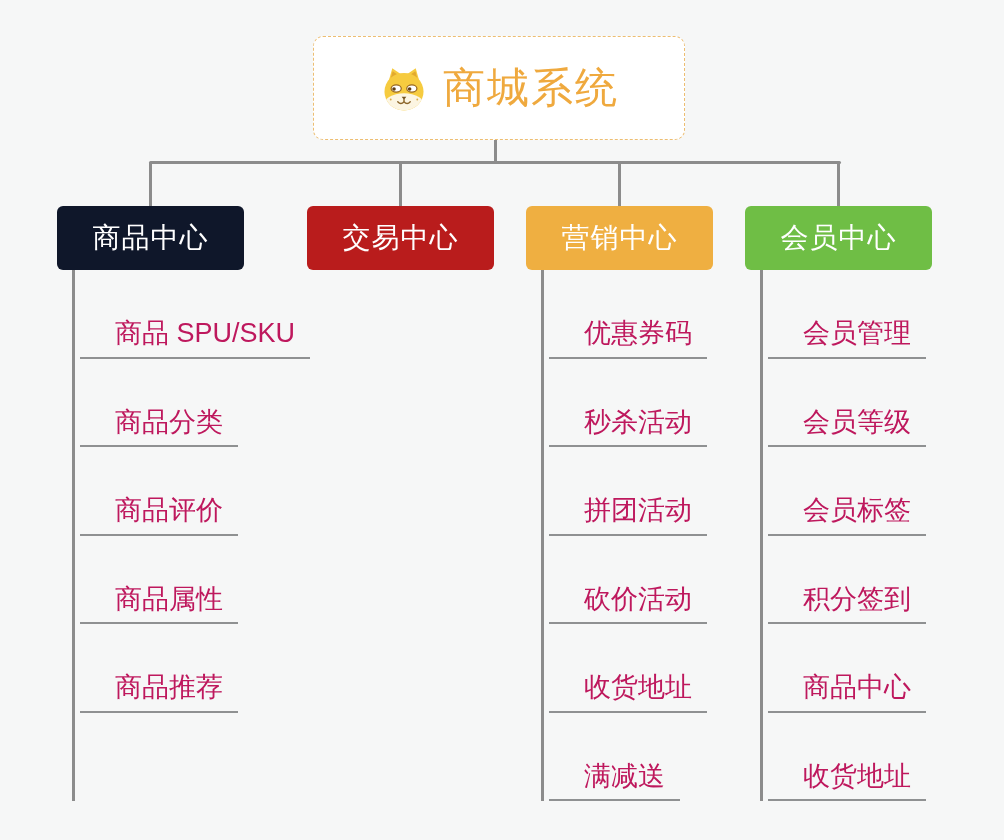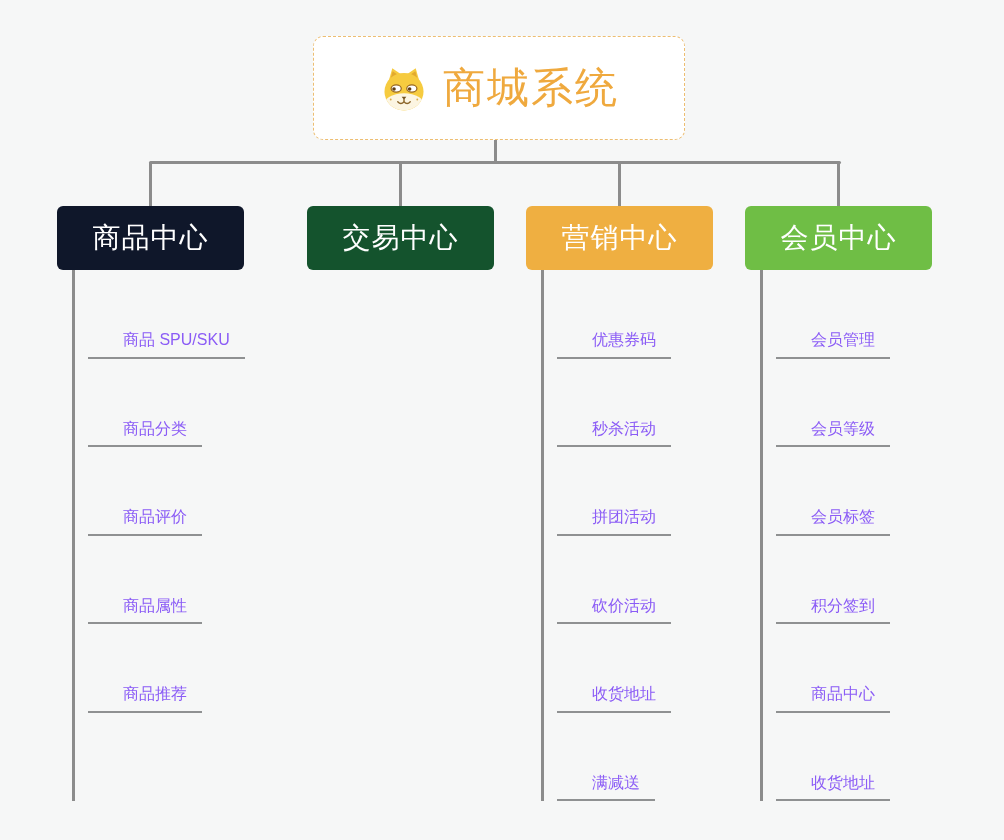--- a/index.html
+++ b/index.html
@@ -71,26 +71,26 @@
     width: 3px; height: 531px;
     background: #8c8c8c;
   }
   .row {
     height: 88.5px;
     display: flex;
     align-items: flex-end;
   }
   .item {
     display: inline-block;
-    margin-left: 31px;
+    margin-left: 23px;
     padding: 0 15px 7px 35px;
     border-bottom: 2px solid #8f9192;
-    font-size: 16px;
+    font-size: 27px;
     line-height: 1.15;
-    color: #8b5cf6;
+    color: #be185d;
     white-space: nowrap;
   }
 </style>
 </head>
 <body>
 
 <div class="canvas">
 
   <div class="conn conn-root-drop"></div>
   <div class="conn conn-bus"></div>
@@ -142,21 +142,21 @@
       <div class="row">
           <span class="item">商品属性</span>
         </div>
       <div class="row">
           <span class="item">商品推荐</span>
         </div>
     </div>
   </div>
 
   <div class="column col-2">
-    <div class="branch-header" style="background-color: #14532d;">
+    <div class="branch-header" style="background-color: #b91c1c;">
       <span>交易中心</span>
     </div>
   </div>
 
   <div class="column col-3">
     <div class="branch-header" style="background-color: rgb(239, 175, 65);">
       <span>营销中心</span>
     </div>
     <div class="children">
       <div class="trunk"></div>

